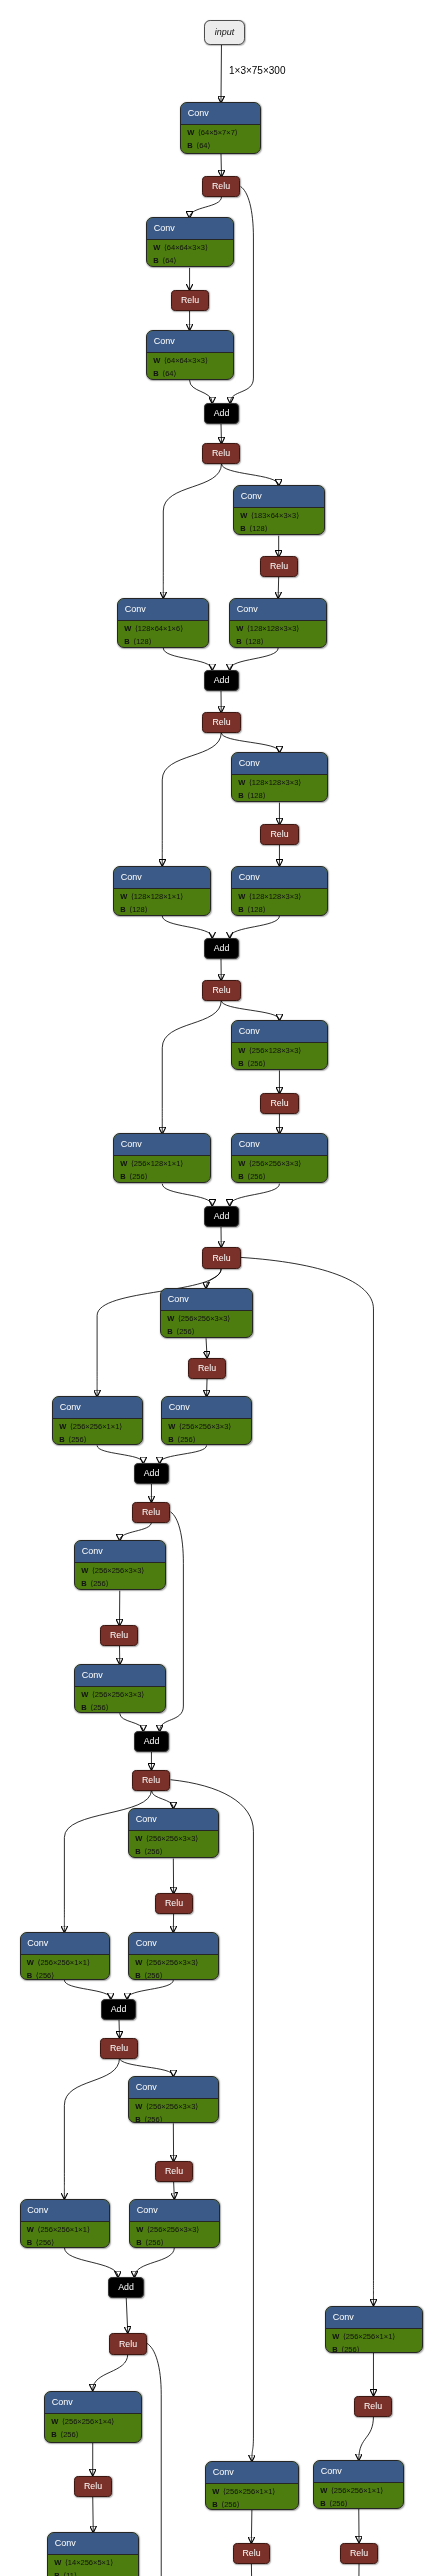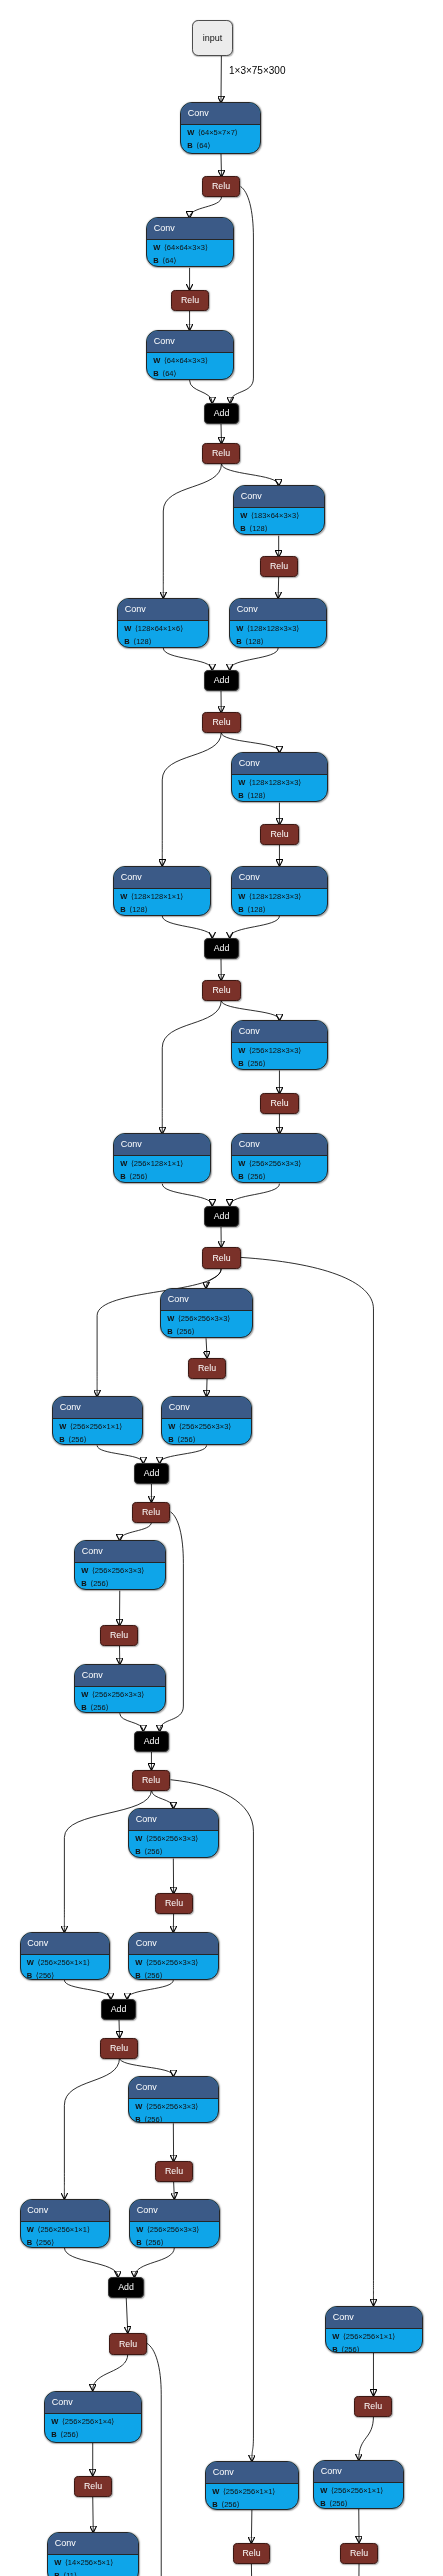--- a/index.html
+++ b/index.html
@@ -5,21 +5,21 @@
   html,body{margin:0;padding:0;}
   body{
     width:443px;height:2897px;position:relative;background:#ffffff;
     font-family:"Liberation Sans","DejaVu Sans",sans-serif;
   }
   .stage{position:absolute;left:0;top:0;width:443px;height:2897px;}
   svg.edges{position:absolute;left:0;top:0;z-index:1;}
   svg.edges path{fill:none;stroke:#000;stroke-width:1.6px;}
   .node{position:absolute;box-sizing:border-box;z-index:2;}
   .conv{
-    background:#0ea5e9;border:0.9px solid #262626;border-radius:12px;
+    background:#4d7c0f;border:0.9px solid #262626;border-radius:7px;
     overflow:hidden;box-shadow:0.5px 0.8px 1.3px rgba(0,0,0,.35);
   }
   .conv .hd{
     height:20.6px;display:flex;align-items:center;padding:0 6.7px;
     color:#fff;font-size:9px;border-bottom:0.9px solid #262626;
   }
   .conv .bd{padding:2.6px 6.2px 0 6.2px;}
   .conv .row{font-size:7.5px;color:#111;line-height:1.72;white-space:nowrap;}
   .conv .row .k{font-weight:bold;margin-right:3.6px;}
   .sm{
@@ -115,21 +115,21 @@
         <path d="M 697 4975 L 696.5 5040" marker-end="url(#arrowhead)" stroke="#000000"></path>
         <path d="M 696.5 5132 C 696.5 5184.25, 496 5227, 426 5227" marker-end="url(#arrowhead)" stroke="#000000"></path>
         <path d="M 489 4872 L 488 4936" marker-end="url(#arrowhead)" stroke="#000000"></path>
         <path d="M 488 4976 L 489 5040" marker-end="url(#arrowhead)" stroke="#000000"></path>
         <path d="M 489 5132 C 489 5175.45, 496 5211, 426 5211" marker-end="url(#arrowhead)" stroke="#000000"></path>
         <path d="M 378 5240 L 382 5282" marker-end="url(#arrowhead)" stroke="#000000"></path>
         <path d="M 382 5380 L 382 5420" marker-end="url(#arrowhead)" stroke="#000000"></path>
         <path d="M 382 5460 L 382 5543" marker-end="url(#arrowhead)" stroke="#000000"></path>
       </g>
   </svg>
-<div class="node io" style="left: 192px; top: 19.6px; width: 41px; height: 36px;">input</div>
+<div class="node io" style="left: 204px; top: 19.6px; width: 41px; height: 25px; font-style: italic;">input</div>
     <div class="node conv" style="left: 180px; top: 102px; width: 81px; height: 52px;">
       <div class="hd" style="background: rgb(59, 90, 135);">Conv</div>
       <div class="bd">
         <div class="row"><span class="k">W</span><span class="v">⟨64×5×7×7⟩</span></div>
         <div class="row"><span class="k">B</span><span class="v">⟨64⟩</span></div>
       </div>
     </div>
     <div class="node sm" style="left: 202px; top: 176px; width: 38px; height: 20.6px; background: rgb(122, 49, 41); border-color: rgb(60, 23, 18);">Relu</div>
     <div class="node conv" style="left: 146px; top: 217px; width: 88px; height: 50px;">
       <div class="hd" style="background: rgb(59, 90, 135);">Conv</div>

